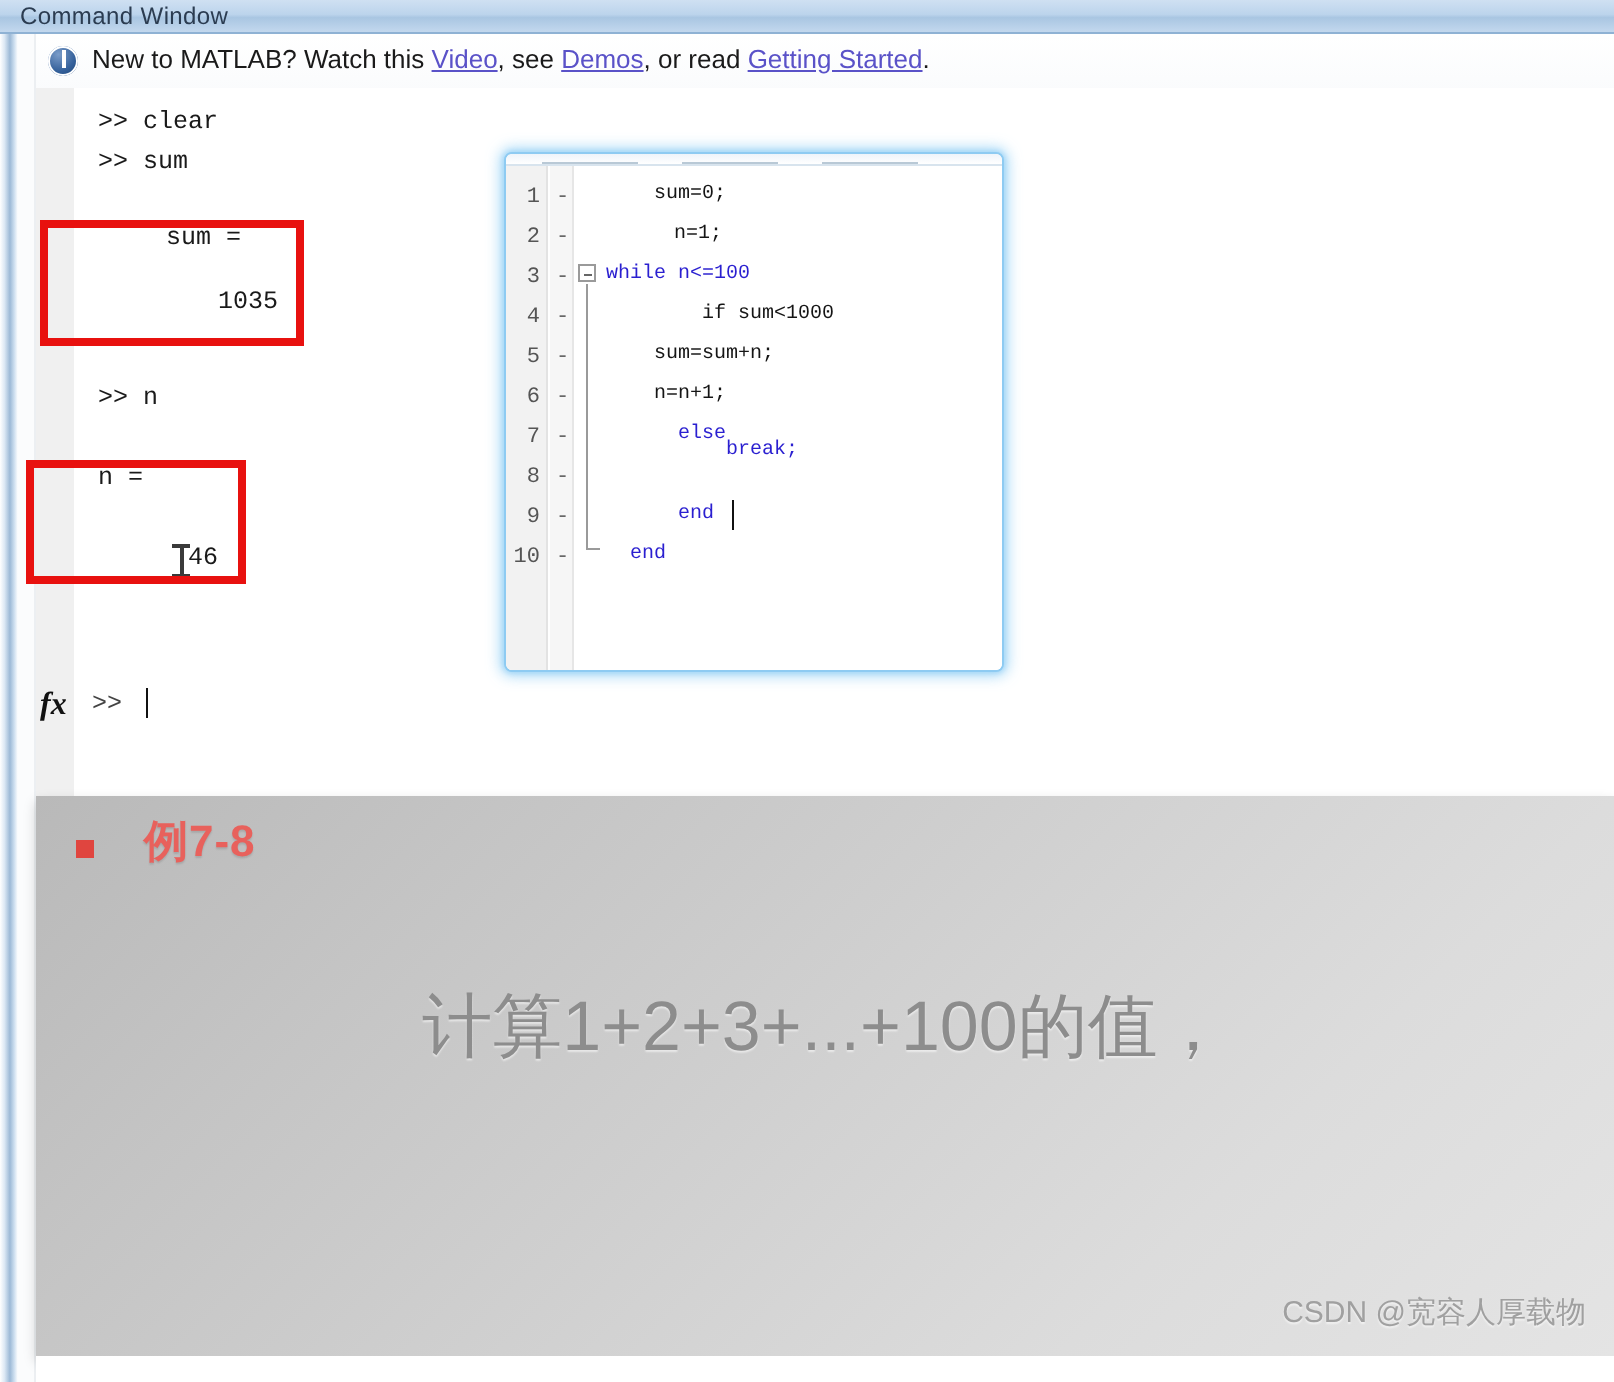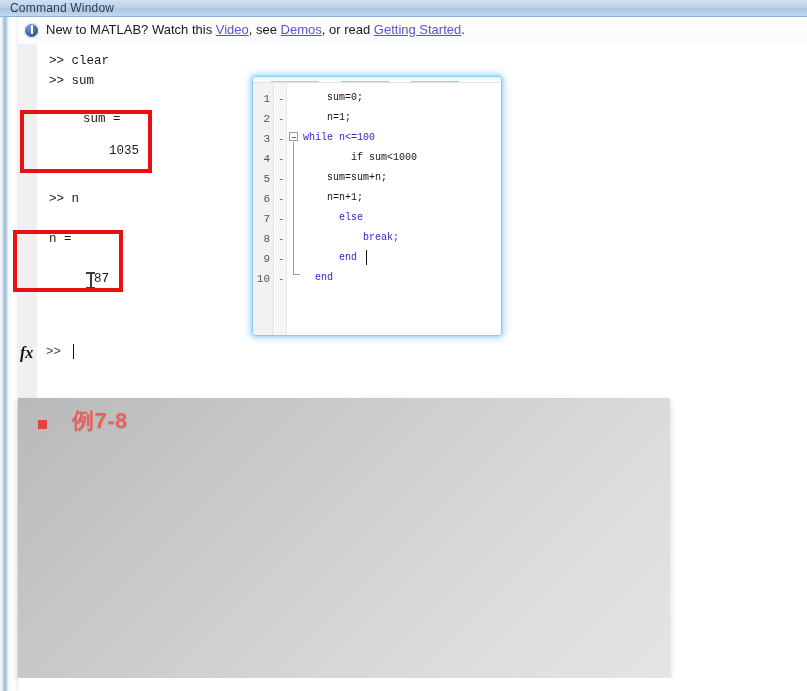--- a/index.html
+++ b/index.html
@@ -164,21 +164,21 @@
   }
   .fold-box::after{
     content:"";position:absolute;left:1.5px;top:3.5px;width:4px;height:1px;background:#666;
   }
   .fold-line{position:absolute;width:1px;background:#9a9a9a;}
   .fold-foot{position:absolute;height:1px;background:#9a9a9a;}
   .ed-caret{position:absolute;width:1.3px;background:#111;}
 
   
   .slide{
-    position:absolute;left:18px;top:398px;width:652px;height:280px;
+    position:absolute;left:18px;top:398px;width:789px;height:280px;
     background:linear-gradient(135deg,#b9b9b9 0%,#c4c4c4 22%,#d2d2d2 52%,#dcdcdc 74%,#e4e4e4 100%);
     box-shadow:0 3px 6px rgba(0,0,0,.18);
     overflow:hidden;
   }
   .slide-bullet{
     position:absolute;left:20px;top:22px;width:9px;height:9px;background:#e0453f;
   }
   .slide-head{
     position:absolute;left:54px;top:8px;
     font-size:22px;font-weight:bold;color:#e8615c;
@@ -226,21 +226,21 @@
 
   <div class="cmdbody">
     <div class="cmd-gutter"></div>
     <div class="cmd-lines">
       <div class="cl" style="left:12px;top:10px;">&gt;&gt; clear</div>
       <div class="cl" style="left:12px;top:30px;">&gt;&gt; sum</div>
       <div class="cl" style="left:12px;top:68px;margin-left:34px;">sum =</div>
       <div class="cl" style="left:12px;top:100px;">        1035</div>
       <div class="cl" style="left:12px;top:148px;">&gt;&gt; n</div>
       <div class="cl" style="left:12px;top:188px;">n =</div>
-      <div class="cl" style="left:12px;top:228px;">      87</div>
+      <div class="cl" style="left:12px;top:228px;">      46</div>
     </div>
 
     <div class="fxrow">
       <div class="fx"><span>fx</span></div>
       <div class="fxprompt">&gt;&gt;</div>
       <div class="caret"></div>
     </div>
   </div>
 
   <div class="redbox" style="left:20px;top:110px;width:132px;height:63px;"></div>
@@ -284,34 +284,36 @@
       <div class="ldash" style="top:190px;">-</div>
     </div>
 
     <div class="ed-code">
 
       <div class="fold-box" style="left:2px;top:49px;"></div>
       <div class="fold-line" style="left:6px;top:59px;height:132px;"></div>
       <div class="fold-foot" style="left:6px;top:191px;width:7px;"></div>
 
       <div class="codeline" style="top:9px;left:16px;">    sum=0;</div>
-      <div class="codeline" style="top:29px;left:16px;">    n=1;</div>
+      <div class="codeline" style="top:29px;left:26px;">    n=1;</div>
       <div class="codeline kw" style="top:49px;left:16px;">while n&lt;=100</div>
       <div class="codeline" style="top:69px;left:16px;">        if sum&lt;1000</div>
       <div class="codeline" style="top:89px;left:16px;text-align:center;">    sum=sum+n;</div>
       <div class="codeline" style="top:109px;left:16px;">    n=n+1;</div>
       <div class="codeline kw" style="top:129px;left:16px;">      else</div>
-      <div class="codeline kw" style="top:149px;left:16px;">          break;</div>
+      <div class="codeline kw" style="top:137px;left:16px;">          break;</div>
       <div class="codeline kw" style="top:169px;left:16px;">      end</div>
       <div class="codeline kw" style="top:189px;left:16px;">  end</div>
 
       <div class="ed-caret" style="left:79px;top:167px;height:15px;"></div>
     </div>
   </div>
 
   <div class="slide">
     <div class="slide-bullet"></div>
     <div class="slide-head">例7-8</div>
+    <div class="slide-line l1">计算1+2+3+...+100的值，</div>
+    <div class="watermark">CSDN @宽容人厚载物</div>
   </div>
 
   <div class="slide-bottom"></div>
 
 </div>
 
 </body></html>

